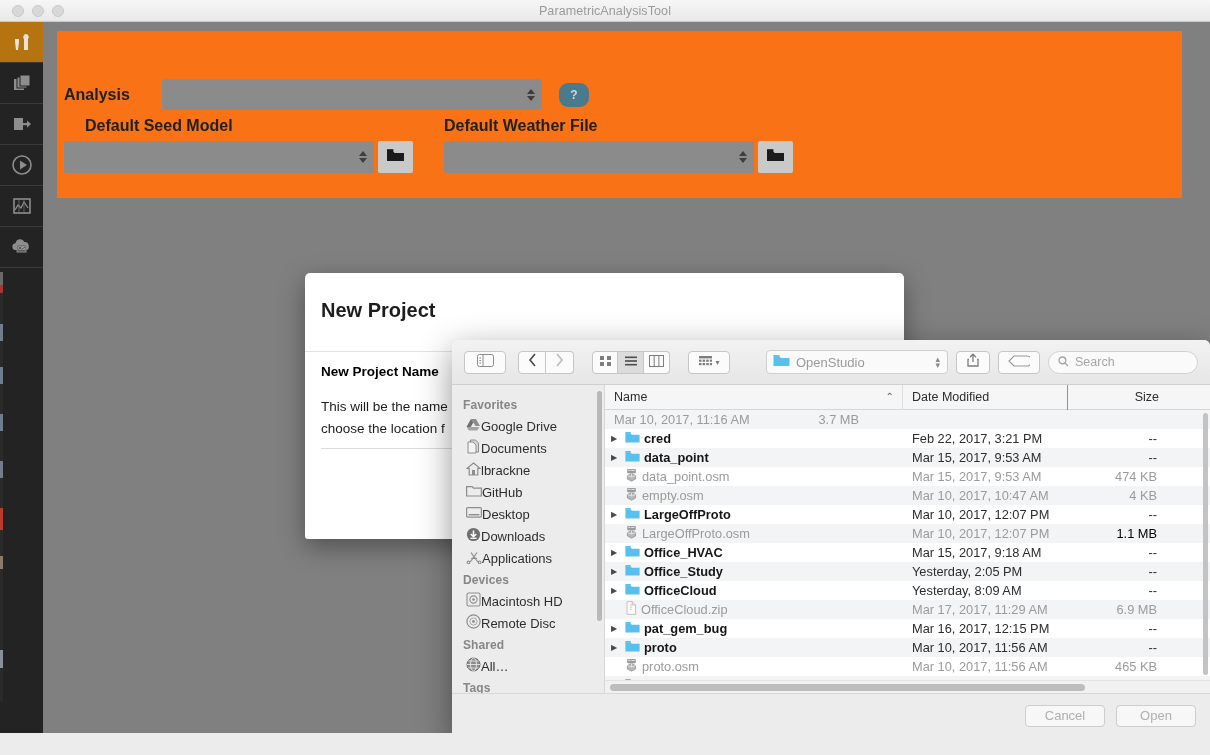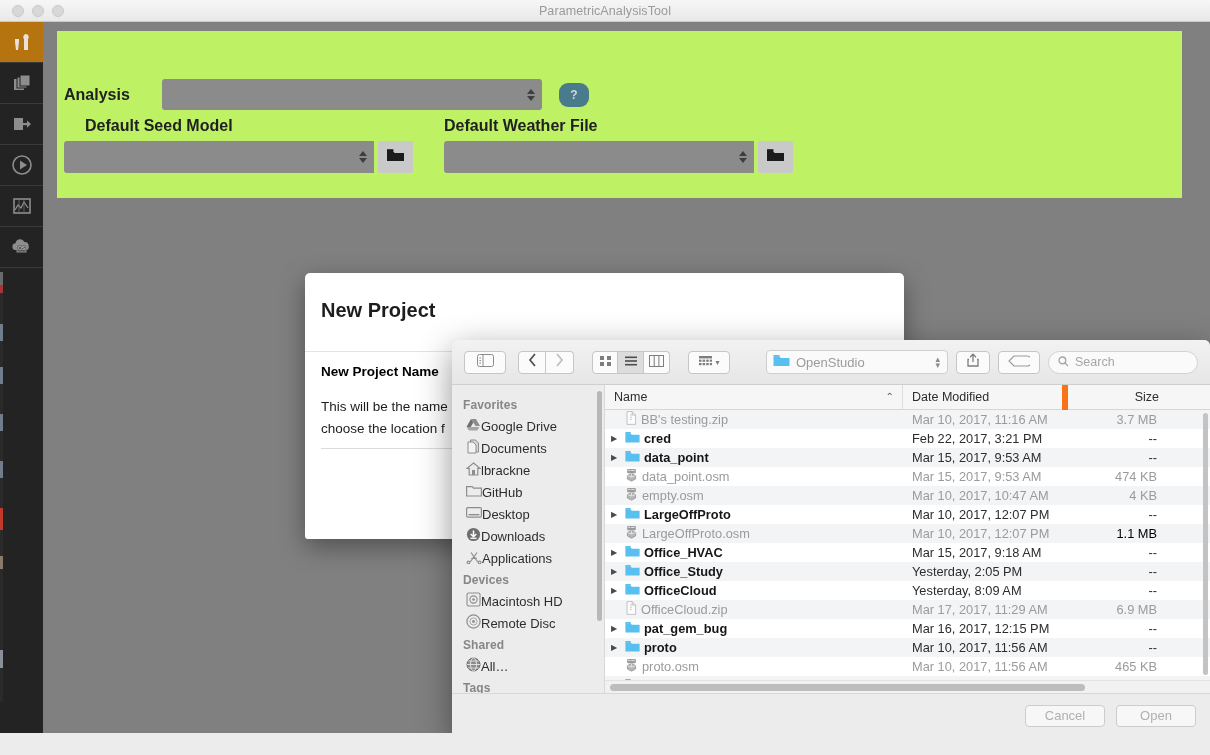--- a/index.html
+++ b/index.html
@@ -50,21 +50,21 @@
        #6f7d8c 12% 16%, #2a2a2a 16% 22%, #6f7d8c 22% 26%, #2a2a2a 26% 33%,
        #6f7d8c 33% 37%, #2a2a2a 37% 44%, #6f7d8c 44% 48%, #2a2a2a 48% 55%,
        #c0392b 55% 60%, #2a2a2a 60% 66%, #8a7a6a 66% 69%, #2a2a2a 69% 88%,
        #8a9099 88% 92%, #2a2a2a 92% 100%);
     z-index:2;
   }
 
   
   .panel{
     position:absolute; left:57px; top:9px; width:1125px; height:167px;
-    background:#bef264;
+    background:#f97316;
   }
   .row-analysis{ position:absolute; left:7px; top:48px; display:flex; align-items:center; }
   .lbl{
     color:#212121; font-size:16px; font-weight:bold;
   }
   .lbl-analysis{ width:98px; }
   .combo{
     background:#8b8b8b; border:none; border-radius:3px;
     position:relative; display:inline-block;
   }
@@ -185,21 +185,21 @@
   }
 
   .f-list{ flex:1; background:#fff; position:relative; overflow:hidden; }
   .lst-head{
     display:flex; height:25px; background:#f6f6f6; border-bottom:1px solid #d6d6d6;
     font-size:12.5px; color:#2d2d2d; align-items:center;
   }
   .lst-head .c{ padding:0 9px; height:25px; display:flex; align-items:center; }
   .c-name{ width:298px; border-right:1px solid #dedede; position:relative; }
   .c-name .sortcaret{ position:absolute; right:8px; top:6px; color:#555; font-size:10px; }
-  .c-date{ width:165px; border-right:6px solid #f97316; }
+  .c-date{ width:165px; border-right:1px solid #f97316; }
   .c-size{ width:100px; justify-content:flex-end; }
 
   .rowline{
     display:flex; height:19px; align-items:center; font-size:12.8px;
   }
   .rowline.alt{ background:#f3f4f6; }
   .r-name{ width:298px; display:flex; align-items:center; padding-left:6px; gap:4px; }
   .r-date{ width:165px; padding-left:9px; }
   .r-size{ width:100px; text-align:right; padding-right:11px; }
   .r-bold{ color:#161616; font-weight:bold; }
@@ -588,212 +588,201 @@
         <div class="lst-head">
           <div class="c c-name">
             <span>Name</span>
             <span class="sortcaret">⌃</span>
           </div>
           <div class="c c-date">Date Modified</div>
           <div class="c c-size">Size</div>
         </div>
         <div id="file-rows">
             <div class="rowline alt">
+              <div class="r-date r-dim" style="color: rgb(155, 155, 155);">Mar 10, 2017, 11:16 AM</div>
+              <div class="r-size" style="color: rgb(155, 155, 155);">3.7 MB</div>
+            </div>
+            <div class="rowline">
+              <div class="r-name">
+                <span class="disc">▶</span>
+                <span><svg width="15" height="12" viewBox="0 0 15 12">
+                    <path d="M.4 2.2 h5.2 l1.2 1.5 H14.6 V11.4 H.4z" fill="#58c0ef"></path>
+                    <rect x=".4" y="1" width="5.3" height="1.6" fill="#58c0ef"></rect>
+                  </svg></span>
+                <span class="r-bold">cred</span>
+              </div>
+              <div class="r-date " style="color: rgb(45, 45, 45);">Feb 22, 2017, 3:21 PM</div>
+              <div class="r-size" style="color: rgb(45, 45, 45);">--</div>
+            </div>
+            <div class="rowline alt">
+              <div class="r-name">
+                <span class="disc">▶</span>
+                <span><svg width="15" height="12" viewBox="0 0 15 12">
+                    <path d="M.4 2.2 h5.2 l1.2 1.5 H14.6 V11.4 H.4z" fill="#58c0ef"></path>
+                    <rect x=".4" y="1" width="5.3" height="1.6" fill="#58c0ef"></rect>
+                  </svg></span>
+                <span class="r-bold">data_point</span>
+              </div>
+              <div class="r-date " style="color: rgb(45, 45, 45);">Mar 15, 2017, 9:53 AM</div>
+              <div class="r-size" style="color: rgb(45, 45, 45);">--</div>
+            </div>
+            <div class="rowline">
+              <div class="r-name">
+                <span class="disc blank">▶</span>
+                <span><svg width="13" height="14" viewBox="0 0 13 14">
+                    <rect x="2.2" y="1" width="8.6" height="4.2" rx=".7" fill="#9a9a9a"></rect>
+                    <rect x="3.2" y="1.9" width="2.2" height="1.1" fill="#dedede"></rect>
+                    <rect x="6.2" y="1.9" width="3.4" height="1.1" fill="#dedede"></rect>
+                    <path d="M6.5 5.4 L10.6 7.6 V11 L6.5 13.2 L2.4 11 V7.6z" fill="#b6b6b6" stroke="#8d8d8d" stroke-width=".7"></path>
+                    <path d="M6.5 5.4 V9 M6.5 9 L2.4 7.6 M6.5 9 L10.6 7.6" stroke="#f0f0f0" stroke-width=".7" fill="none"></path>
+                  </svg></span>
+                <span class="r-dim">data_point.osm</span>
+              </div>
+              <div class="r-date r-dim" style="color: rgb(155, 155, 155);">Mar 15, 2017, 9:53 AM</div>
+              <div class="r-size" style="color: rgb(155, 155, 155);">474 KB</div>
+            </div>
+            <div class="rowline alt">
+              <div class="r-name">
+                <span class="disc blank">▶</span>
+                <span><svg width="13" height="14" viewBox="0 0 13 14">
+                    <rect x="2.2" y="1" width="8.6" height="4.2" rx=".7" fill="#9a9a9a"></rect>
+                    <rect x="3.2" y="1.9" width="2.2" height="1.1" fill="#dedede"></rect>
+                    <rect x="6.2" y="1.9" width="3.4" height="1.1" fill="#dedede"></rect>
+                    <path d="M6.5 5.4 L10.6 7.6 V11 L6.5 13.2 L2.4 11 V7.6z" fill="#b6b6b6" stroke="#8d8d8d" stroke-width=".7"></path>
+                    <path d="M6.5 5.4 V9 M6.5 9 L2.4 7.6 M6.5 9 L10.6 7.6" stroke="#f0f0f0" stroke-width=".7" fill="none"></path>
+                  </svg></span>
+                <span class="r-dim">empty.osm</span>
+              </div>
+              <div class="r-date r-dim" style="color: rgb(155, 155, 155);">Mar 10, 2017, 10:47 AM</div>
+              <div class="r-size" style="color: rgb(155, 155, 155);">4 KB</div>
+            </div>
+            <div class="rowline">
+              <div class="r-name">
+                <span class="disc">▶</span>
+                <span><svg width="15" height="12" viewBox="0 0 15 12">
+                    <path d="M.4 2.2 h5.2 l1.2 1.5 H14.6 V11.4 H.4z" fill="#58c0ef"></path>
+                    <rect x=".4" y="1" width="5.3" height="1.6" fill="#58c0ef"></rect>
+                  </svg></span>
+                <span class="r-bold">LargeOffProto</span>
+              </div>
+              <div class="r-date " style="color: rgb(45, 45, 45);">Mar 10, 2017, 12:07 PM</div>
+              <div class="r-size" style="color: rgb(45, 45, 45);">--</div>
+            </div>
+            <div class="rowline alt">
+              <div class="r-name">
+                <span class="disc blank">▶</span>
+                <span><svg width="13" height="14" viewBox="0 0 13 14">
+                    <rect x="2.2" y="1" width="8.6" height="4.2" rx=".7" fill="#9a9a9a"></rect>
+                    <rect x="3.2" y="1.9" width="2.2" height="1.1" fill="#dedede"></rect>
+                    <rect x="6.2" y="1.9" width="3.4" height="1.1" fill="#dedede"></rect>
+                    <path d="M6.5 5.4 L10.6 7.6 V11 L6.5 13.2 L2.4 11 V7.6z" fill="#b6b6b6" stroke="#8d8d8d" stroke-width=".7"></path>
+                    <path d="M6.5 5.4 V9 M6.5 9 L2.4 7.6 M6.5 9 L10.6 7.6" stroke="#f0f0f0" stroke-width=".7" fill="none"></path>
+                  </svg></span>
+                <span class="r-dim">LargeOffProto.osm</span>
+              </div>
+              <div class="r-date r-dim" style="color: rgb(155, 155, 155);">Mar 10, 2017, 12:07 PM</div>
+              <div class="r-size" style="color: #000000;">1.1 MB</div>
+            </div>
+            <div class="rowline">
+              <div class="r-name">
+                <span class="disc">▶</span>
+                <span><svg width="15" height="12" viewBox="0 0 15 12">
+                    <path d="M.4 2.2 h5.2 l1.2 1.5 H14.6 V11.4 H.4z" fill="#58c0ef"></path>
+                    <rect x=".4" y="1" width="5.3" height="1.6" fill="#58c0ef"></rect>
+                  </svg></span>
+                <span class="r-bold">Office_HVAC</span>
+              </div>
+              <div class="r-date " style="color: rgb(45, 45, 45);">Mar 15, 2017, 9:18 AM</div>
+              <div class="r-size" style="color: rgb(45, 45, 45);">--</div>
+            </div>
+            <div class="rowline alt">
+              <div class="r-name">
+                <span class="disc">▶</span>
+                <span><svg width="15" height="12" viewBox="0 0 15 12">
+                    <path d="M.4 2.2 h5.2 l1.2 1.5 H14.6 V11.4 H.4z" fill="#58c0ef"></path>
+                    <rect x=".4" y="1" width="5.3" height="1.6" fill="#58c0ef"></rect>
+                  </svg></span>
+                <span class="r-bold">Office_Study</span>
+              </div>
+              <div class="r-date " style="color: rgb(45, 45, 45);">Yesterday, 2:05 PM</div>
+              <div class="r-size" style="color: rgb(45, 45, 45);">--</div>
+            </div>
+            <div class="rowline">
+              <div class="r-name">
+                <span class="disc">▶</span>
+                <span><svg width="15" height="12" viewBox="0 0 15 12">
+                    <path d="M.4 2.2 h5.2 l1.2 1.5 H14.6 V11.4 H.4z" fill="#58c0ef"></path>
+                    <rect x=".4" y="1" width="5.3" height="1.6" fill="#58c0ef"></rect>
+                  </svg></span>
+                <span class="r-bold">OfficeCloud</span>
+              </div>
+              <div class="r-date " style="color: rgb(45, 45, 45);">Yesterday, 8:09 AM</div>
+              <div class="r-size" style="color: rgb(45, 45, 45);">--</div>
+            </div>
+            <div class="rowline alt">
               <div class="r-name">
                 <span class="disc blank">▶</span>
                 <span><svg width="12" height="14" viewBox="0 0 12 14">
                     <path d="M2 .6 h5.2 L10.6 4 v9.4 H2z" fill="#fcfcfc" stroke="#bcbcbc" stroke-width=".9"></path>
                     <path d="M7.2 .6 v3.4 h3.4" fill="#e6e6e6" stroke="#bcbcbc" stroke-width=".9"></path>
                     <rect x="5.2" y="3.4" width="1.5" height="1.3" fill="#c9c9c9"></rect>
                     <rect x="5.2" y="5.6" width="1.5" height="1.3" fill="#c9c9c9"></rect>
                     <rect x="5.2" y="7.8" width="1.5" height="1.3" fill="#c9c9c9"></rect>
                   </svg></span>
-                <span class="r-dim">BB's testing.zip</span>
-              </div>
-              <div class="r-date r-dim" style="color: rgb(155, 155, 155);">Mar 10, 2017, 11:16 AM</div>
-              <div class="r-size" style="color: rgb(155, 155, 155);">3.7 MB</div>
+                <span class="r-dim">OfficeCloud.zip</span>
+              </div>
+              <div class="r-date r-dim" style="color: rgb(155, 155, 155);">Mar 17, 2017, 11:29 AM</div>
+              <div class="r-size" style="color: rgb(155, 155, 155);">6.9 MB</div>
             </div>
             <div class="rowline">
               <div class="r-name">
                 <span class="disc">▶</span>
                 <span><svg width="15" height="12" viewBox="0 0 15 12">
                     <path d="M.4 2.2 h5.2 l1.2 1.5 H14.6 V11.4 H.4z" fill="#58c0ef"></path>
                     <rect x=".4" y="1" width="5.3" height="1.6" fill="#58c0ef"></rect>
                   </svg></span>
-                <span class="r-bold">cred</span>
-              </div>
-              <div class="r-date " style="color: rgb(45, 45, 45);">Feb 22, 2017, 3:21 PM</div>
+                <span class="r-bold">pat_gem_bug</span>
+              </div>
+              <div class="r-date " style="color: rgb(45, 45, 45);">Mar 16, 2017, 12:15 PM</div>
               <div class="r-size" style="color: rgb(45, 45, 45);">--</div>
             </div>
             <div class="rowline alt">
               <div class="r-name">
                 <span class="disc">▶</span>
                 <span><svg width="15" height="12" viewBox="0 0 15 12">
                     <path d="M.4 2.2 h5.2 l1.2 1.5 H14.6 V11.4 H.4z" fill="#58c0ef"></path>
                     <rect x=".4" y="1" width="5.3" height="1.6" fill="#58c0ef"></rect>
                   </svg></span>
-                <span class="r-bold">data_point</span>
-              </div>
-              <div class="r-date " style="color: rgb(45, 45, 45);">Mar 15, 2017, 9:53 AM</div>
+                <span class="r-bold">proto</span>
+              </div>
+              <div class="r-date " style="color: rgb(45, 45, 45);">Mar 10, 2017, 11:56 AM</div>
               <div class="r-size" style="color: rgb(45, 45, 45);">--</div>
             </div>
             <div class="rowline">
               <div class="r-name">
                 <span class="disc blank">▶</span>
                 <span><svg width="13" height="14" viewBox="0 0 13 14">
                     <rect x="2.2" y="1" width="8.6" height="4.2" rx=".7" fill="#9a9a9a"></rect>
                     <rect x="3.2" y="1.9" width="2.2" height="1.1" fill="#dedede"></rect>
                     <rect x="6.2" y="1.9" width="3.4" height="1.1" fill="#dedede"></rect>
                     <path d="M6.5 5.4 L10.6 7.6 V11 L6.5 13.2 L2.4 11 V7.6z" fill="#b6b6b6" stroke="#8d8d8d" stroke-width=".7"></path>
                     <path d="M6.5 5.4 V9 M6.5 9 L2.4 7.6 M6.5 9 L10.6 7.6" stroke="#f0f0f0" stroke-width=".7" fill="none"></path>
                   </svg></span>
-                <span class="r-dim">data_point.osm</span>
-              </div>
-              <div class="r-date r-dim" style="color: rgb(155, 155, 155);">Mar 15, 2017, 9:53 AM</div>
-              <div class="r-size" style="color: rgb(155, 155, 155);">474 KB</div>
+                <span class="r-dim">proto.osm</span>
+              </div>
+              <div class="r-date r-dim" style="color: rgb(155, 155, 155);">Mar 10, 2017, 11:56 AM</div>
+              <div class="r-size" style="color: rgb(155, 155, 155);">465 KB</div>
             </div>
             <div class="rowline alt">
-              <div class="r-name">
-                <span class="disc blank">▶</span>
-                <span><svg width="13" height="14" viewBox="0 0 13 14">
-                    <rect x="2.2" y="1" width="8.6" height="4.2" rx=".7" fill="#9a9a9a"></rect>
-                    <rect x="3.2" y="1.9" width="2.2" height="1.1" fill="#dedede"></rect>
-                    <rect x="6.2" y="1.9" width="3.4" height="1.1" fill="#dedede"></rect>
-                    <path d="M6.5 5.4 L10.6 7.6 V11 L6.5 13.2 L2.4 11 V7.6z" fill="#b6b6b6" stroke="#8d8d8d" stroke-width=".7"></path>
-                    <path d="M6.5 5.4 V9 M6.5 9 L2.4 7.6 M6.5 9 L10.6 7.6" stroke="#f0f0f0" stroke-width=".7" fill="none"></path>
-                  </svg></span>
-                <span class="r-dim">empty.osm</span>
-              </div>
-              <div class="r-date r-dim" style="color: rgb(155, 155, 155);">Mar 10, 2017, 10:47 AM</div>
-              <div class="r-size" style="color: rgb(155, 155, 155);">4 KB</div>
-            </div>
-            <div class="rowline">
               <div class="r-name">
                 <span class="disc">▶</span>
                 <span><svg width="15" height="12" viewBox="0 0 15 12">
                     <path d="M.4 2.2 h5.2 l1.2 1.5 H14.6 V11.4 H.4z" fill="#58c0ef"></path>
                     <rect x=".4" y="1" width="5.3" height="1.6" fill="#58c0ef"></rect>
                   </svg></span>
-                <span class="r-bold">LargeOffProto</span>
-              </div>
-              <div class="r-date " style="color: rgb(45, 45, 45);">Mar 10, 2017, 12:07 PM</div>
-              <div class="r-size" style="color: rgb(45, 45, 45);">--</div>
-            </div>
-            <div class="rowline alt">
-              <div class="r-name">
-                <span class="disc blank">▶</span>
-                <span><svg width="13" height="14" viewBox="0 0 13 14">
-                    <rect x="2.2" y="1" width="8.6" height="4.2" rx=".7" fill="#9a9a9a"></rect>
-                    <rect x="3.2" y="1.9" width="2.2" height="1.1" fill="#dedede"></rect>
-                    <rect x="6.2" y="1.9" width="3.4" height="1.1" fill="#dedede"></rect>
-                    <path d="M6.5 5.4 L10.6 7.6 V11 L6.5 13.2 L2.4 11 V7.6z" fill="#b6b6b6" stroke="#8d8d8d" stroke-width=".7"></path>
-                    <path d="M6.5 5.4 V9 M6.5 9 L2.4 7.6 M6.5 9 L10.6 7.6" stroke="#f0f0f0" stroke-width=".7" fill="none"></path>
-                  </svg></span>
-                <span class="r-dim">LargeOffProto.osm</span>
-              </div>
-              <div class="r-date r-dim" style="color: rgb(155, 155, 155);">Mar 10, 2017, 12:07 PM</div>
-              <div class="r-size" style="color: #000000;">1.1 MB</div>
-            </div>
-            <div class="rowline">
-              <div class="r-name">
-                <span class="disc">▶</span>
-                <span><svg width="15" height="12" viewBox="0 0 15 12">
-                    <path d="M.4 2.2 h5.2 l1.2 1.5 H14.6 V11.4 H.4z" fill="#58c0ef"></path>
-                    <rect x=".4" y="1" width="5.3" height="1.6" fill="#58c0ef"></rect>
-                  </svg></span>
-                <span class="r-bold">Office_HVAC</span>
-              </div>
-              <div class="r-date " style="color: rgb(45, 45, 45);">Mar 15, 2017, 9:18 AM</div>
-              <div class="r-size" style="color: rgb(45, 45, 45);">--</div>
-            </div>
-            <div class="rowline alt">
-              <div class="r-name">
-                <span class="disc">▶</span>
-                <span><svg width="15" height="12" viewBox="0 0 15 12">
-                    <path d="M.4 2.2 h5.2 l1.2 1.5 H14.6 V11.4 H.4z" fill="#58c0ef"></path>
-                    <rect x=".4" y="1" width="5.3" height="1.6" fill="#58c0ef"></rect>
-                  </svg></span>
-                <span class="r-bold">Office_Study</span>
-              </div>
-              <div class="r-date " style="color: rgb(45, 45, 45);">Yesterday, 2:05 PM</div>
-              <div class="r-size" style="color: rgb(45, 45, 45);">--</div>
-            </div>
-            <div class="rowline">
-              <div class="r-name">
-                <span class="disc">▶</span>
-                <span><svg width="15" height="12" viewBox="0 0 15 12">
-                    <path d="M.4 2.2 h5.2 l1.2 1.5 H14.6 V11.4 H.4z" fill="#58c0ef"></path>
-                    <rect x=".4" y="1" width="5.3" height="1.6" fill="#58c0ef"></rect>
-                  </svg></span>
-                <span class="r-bold">OfficeCloud</span>
-              </div>
-              <div class="r-date " style="color: rgb(45, 45, 45);">Yesterday, 8:09 AM</div>
-              <div class="r-size" style="color: rgb(45, 45, 45);">--</div>
-            </div>
-            <div class="rowline alt">
-              <div class="r-name">
-                <span class="disc blank">▶</span>
-                <span><svg width="12" height="14" viewBox="0 0 12 14">
-                    <path d="M2 .6 h5.2 L10.6 4 v9.4 H2z" fill="#fcfcfc" stroke="#bcbcbc" stroke-width=".9"></path>
-                    <path d="M7.2 .6 v3.4 h3.4" fill="#e6e6e6" stroke="#bcbcbc" stroke-width=".9"></path>
-                    <rect x="5.2" y="3.4" width="1.5" height="1.3" fill="#c9c9c9"></rect>
-                    <rect x="5.2" y="5.6" width="1.5" height="1.3" fill="#c9c9c9"></rect>
-                    <rect x="5.2" y="7.8" width="1.5" height="1.3" fill="#c9c9c9"></rect>
-                  </svg></span>
-                <span class="r-dim">OfficeCloud.zip</span>
-              </div>
-              <div class="r-date r-dim" style="color: rgb(155, 155, 155);">Mar 17, 2017, 11:29 AM</div>
-              <div class="r-size" style="color: rgb(155, 155, 155);">6.9 MB</div>
-            </div>
-            <div class="rowline">
-              <div class="r-name">
-                <span class="disc">▶</span>
-                <span><svg width="15" height="12" viewBox="0 0 15 12">
-                    <path d="M.4 2.2 h5.2 l1.2 1.5 H14.6 V11.4 H.4z" fill="#58c0ef"></path>
-                    <rect x=".4" y="1" width="5.3" height="1.6" fill="#58c0ef"></rect>
-                  </svg></span>
-                <span class="r-bold">pat_gem_bug</span>
-              </div>
-              <div class="r-date " style="color: rgb(45, 45, 45);">Mar 16, 2017, 12:15 PM</div>
-              <div class="r-size" style="color: rgb(45, 45, 45);">--</div>
-            </div>
-            <div class="rowline alt">
-              <div class="r-name">
-                <span class="disc">▶</span>
-                <span><svg width="15" height="12" viewBox="0 0 15 12">
-                    <path d="M.4 2.2 h5.2 l1.2 1.5 H14.6 V11.4 H.4z" fill="#58c0ef"></path>
-                    <rect x=".4" y="1" width="5.3" height="1.6" fill="#58c0ef"></rect>
-                  </svg></span>
-                <span class="r-bold">proto</span>
-              </div>
-              <div class="r-date " style="color: rgb(45, 45, 45);">Mar 10, 2017, 11:56 AM</div>
-              <div class="r-size" style="color: rgb(45, 45, 45);">--</div>
-            </div>
-            <div class="rowline">
-              <div class="r-name">
-                <span class="disc blank">▶</span>
-                <span><svg width="13" height="14" viewBox="0 0 13 14">
-                    <rect x="2.2" y="1" width="8.6" height="4.2" rx=".7" fill="#9a9a9a"></rect>
-                    <rect x="3.2" y="1.9" width="2.2" height="1.1" fill="#dedede"></rect>
-                    <rect x="6.2" y="1.9" width="3.4" height="1.1" fill="#dedede"></rect>
-                    <path d="M6.5 5.4 L10.6 7.6 V11 L6.5 13.2 L2.4 11 V7.6z" fill="#b6b6b6" stroke="#8d8d8d" stroke-width=".7"></path>
-                    <path d="M6.5 5.4 V9 M6.5 9 L2.4 7.6 M6.5 9 L10.6 7.6" stroke="#f0f0f0" stroke-width=".7" fill="none"></path>
-                  </svg></span>
-                <span class="r-dim">proto.osm</span>
-              </div>
-              <div class="r-date r-dim" style="color: rgb(155, 155, 155);">Mar 10, 2017, 11:56 AM</div>
-              <div class="r-size" style="color: rgb(155, 155, 155);">465 KB</div>
-            </div>
-            <div class="rowline alt">
-              <div class="r-name">
-                <span class="disc">▶</span>
-                <span><svg width="15" height="12" viewBox="0 0 15 12">
-                    <path d="M.4 2.2 h5.2 l1.2 1.5 H14.6 V11.4 H.4z" fill="#58c0ef"></path>
-                    <rect x=".4" y="1" width="5.3" height="1.6" fill="#58c0ef"></rect>
-                  </svg></span>
                 <span class="r-bold">SEB</span>
               </div>
               <div class="r-date " style="color: rgb(45, 45, 45);">Mar 20, 2017, 2:52 PM</div>
               <div class="r-size" style="color: rgb(45, 45, 45);">--</div>
             </div>
           </div>
         <div class="list-scroll"></div>
         <div class="hscroll-wrap">
           <div class="hscroll"></div>
         </div>

